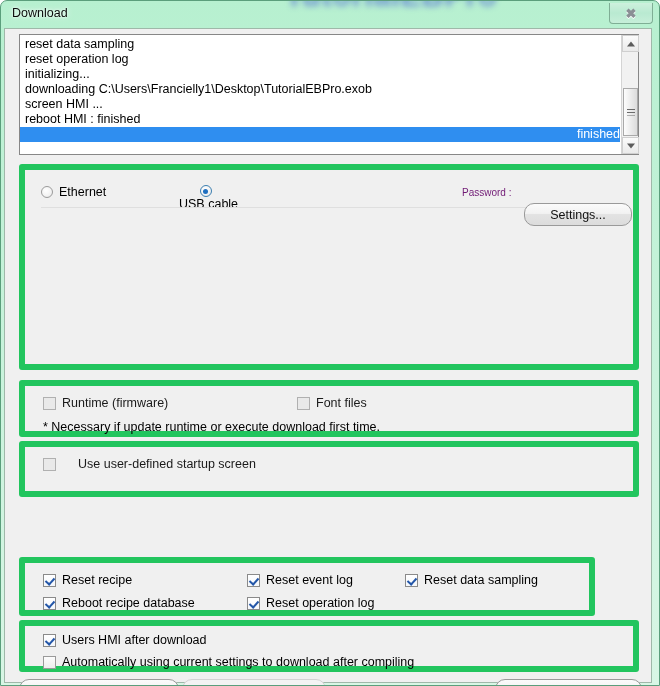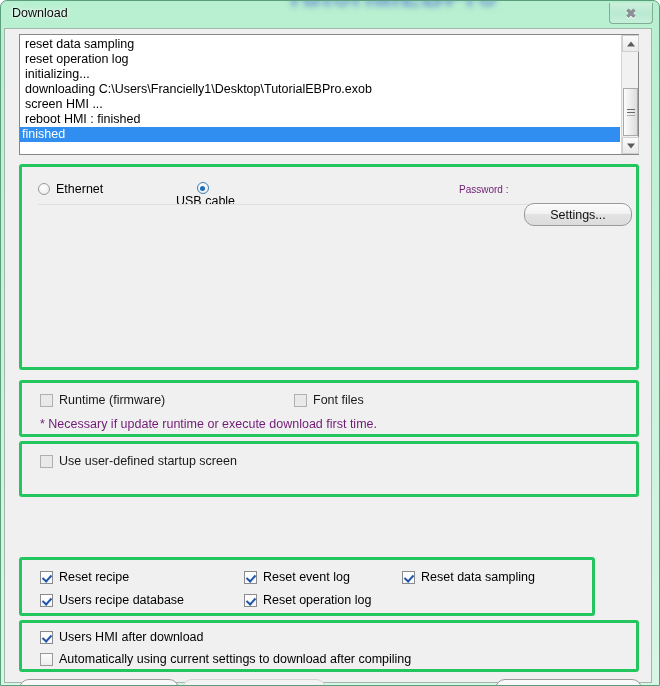--- a/index.html
+++ b/index.html
@@ -128,20 +128,21 @@
     font-size: 12.5px;
     color: #000;
     white-space: nowrap;
     padding-left: 2px;
   }
   .log-line.selected {
     background: #2f8ef0;
     color: #ffffff;
     margin-left: -3px;
     margin-right: 0;
+    text-align: right;
   }
 
   
   #log-scroll {
     position: absolute;
     right: 0; top: 0;
     width: 17px;
     height: 100%;
     background: #f1f1f1;
     border-left: 1px solid #d4d4d4;
@@ -189,21 +190,21 @@
     width: 8px;
     height: 7px;
     background: repeating-linear-gradient(to bottom, #6b6b6b 0 1px, transparent 1px 3px);
   }
 
   
   .panel {
     position: absolute;
     box-sizing: border-box;
     background: #f0f0f0;
-    border: 3px solid #22c55e;
+    border: 6px solid #22c55e;
     border-radius: 3px;
   }
   #panel-conn   { left: 14px; top: 135px; width: 620px; height: 206px; }
   #panel-rt     { left: 14px; top: 351px; width: 620px; height: 57px;  }
   #panel-start  { left: 14px; top: 412px; width: 620px; height: 56px;  }
   #panel-reset  { left: 14px; top: 528px; width: 576px; height: 59px;  }
   #panel-reboot { left: 14px; top: 591px; width: 620px; height: 52px;  }
 
   .hr {
     position: absolute;
@@ -280,21 +281,21 @@
     border: solid #2356a8;
     border-width: 0 2px 2px 0;
     transform: rotate(42deg);
   }
   .cb-row .lbl { font-size: 12.5px; color: #000; }
   .cb-row.disabled .lbl { color: #1a1a1a; }
 
   .note {
     position: absolute;
     font-size: 12.5px;
-    color: #701a75;
+    color: #000000;
     white-space: nowrap;
   }
   .field-label {
     position: absolute;
     font-size: 10px;
     color: #701a75;
     white-space: nowrap;
   }
 
   
@@ -383,42 +384,42 @@
         <span class="lbl">Runtime (firmware)</span>
       </div>
       <div class="cb-row disabled" style="left:272px; top:10px;">
         <span class="cb dim"></span>
         <span class="lbl">Font files</span>
       </div>
       <div class="note" style="left:18px; top:34px;">* Necessary if update runtime or execute download first time.</div>
     </div>
 
     <div class="panel" id="panel-start">
-      <div class="cb-row disabled" style="left:18px; top:10px;">
+      <div class="cb-row disabled" style="left:18px; top:10px;gap:16px;">
         <span class="cb dim"></span>
         <span class="lbl">Use user-defined startup screen</span>
       </div>
     </div>
 
     <div class="panel" id="panel-reset">
       <div class="cb-row" style="left:18px; top:10px;">
         <span class="cb checked"></span>
         <span class="lbl">Reset recipe</span>
       </div>
       <div class="cb-row" style="left:222px; top:10px;">
         <span class="cb checked"></span>
         <span class="lbl">Reset event log</span>
       </div>
       <div class="cb-row" style="left:380px; top:10px;">
         <span class="cb checked"></span>
         <span class="lbl">Reset data sampling</span>
       </div>
       <div class="cb-row" style="left:18px; top:33px;">
         <span class="cb checked"></span>
-        <span class="lbl">Users recipe database</span>
+        <span class="lbl">Reboot recipe database</span>
       </div>
       <div class="cb-row" style="left:222px; top:33px;">
         <span class="cb checked"></span>
         <span class="lbl">Reset operation log</span>
       </div>
     </div>
 
     <div class="panel" id="panel-reboot">
       <div class="cb-row" style="left:18px; top:7px;">
         <span class="cb checked"></span>

